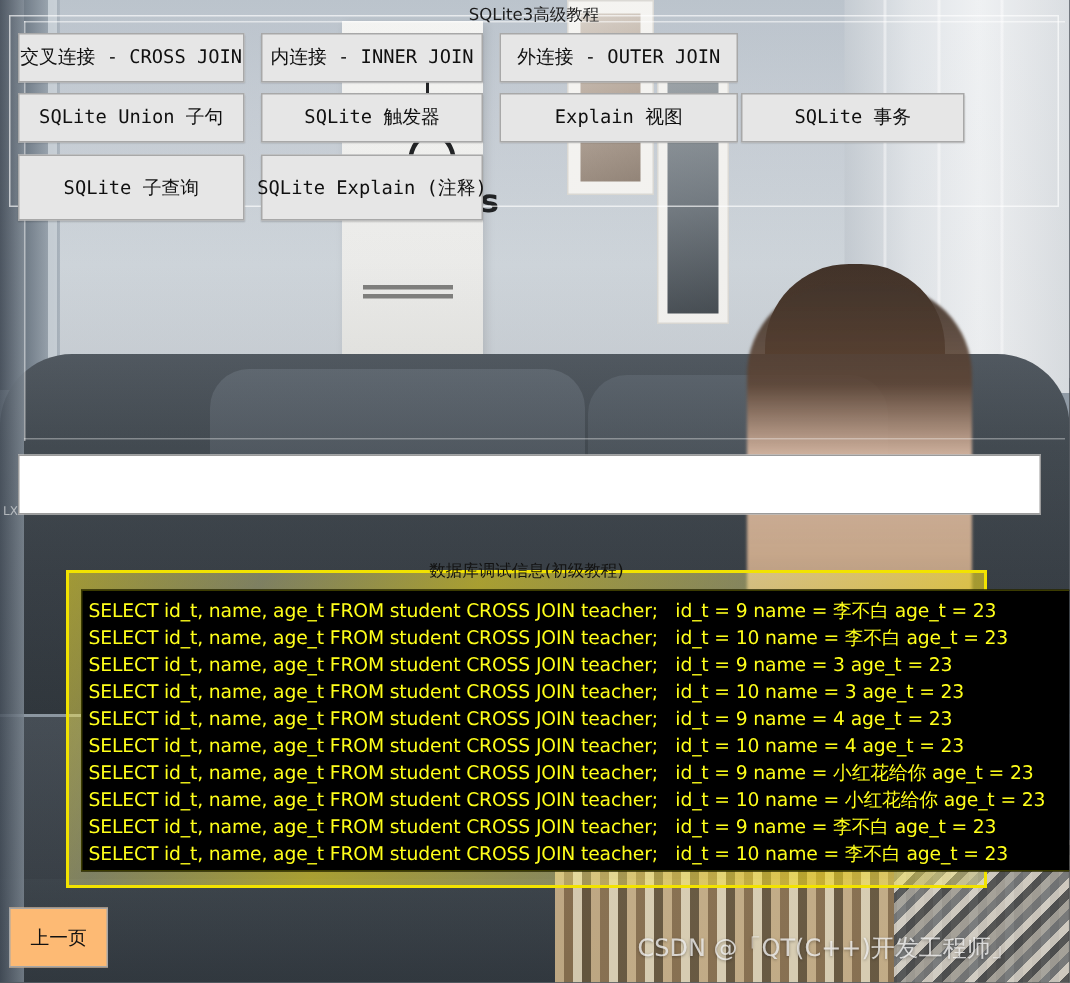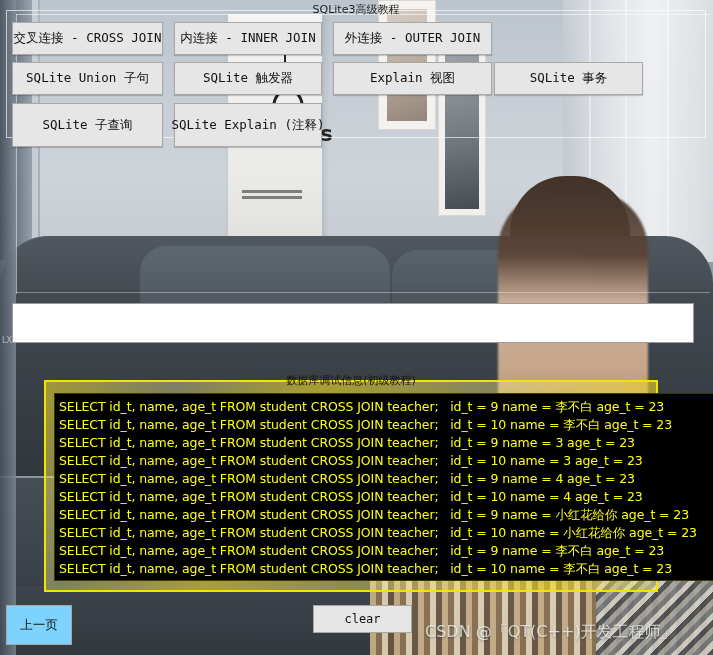--- a/index.html
+++ b/index.html
@@ -297,21 +297,21 @@
     color: #ffff1a;
     white-space: pre;
     letter-spacing: -0.1px;
   }
 
   
   .btn-prev {
     position: absolute;
     left: 6px; top: 605px;
     width: 66px; height: 40px;
-    background: #7dd3fc;
+    background: #fdba74;
     border: 1px solid #a6a6a6;
     box-sizing: border-box;
     display: flex; align-items: center; justify-content: center;
     font-family: "DejaVu Sans", sans-serif;
     font-size: 12.5px;
     color: #111;
     cursor: pointer;
   }
   .btn-clear {
     position: absolute;
@@ -416,16 +416,15 @@
         <div class="log-line">SELECT id_t, name, age_t FROM student CROSS JOIN teacher;   id_t = 9 name = 4 age_t = 23</div>
         <div class="log-line">SELECT id_t, name, age_t FROM student CROSS JOIN teacher;   id_t = 10 name = 4 age_t = 23</div>
         <div class="log-line">SELECT id_t, name, age_t FROM student CROSS JOIN teacher;   id_t = 9 name = 小红花给你 age_t = 23</div>
         <div class="log-line">SELECT id_t, name, age_t FROM student CROSS JOIN teacher;   id_t = 10 name = 小红花给你 age_t = 23</div>
         <div class="log-line">SELECT id_t, name, age_t FROM student CROSS JOIN teacher;   id_t = 9 name = 李不白 age_t = 23</div>
         <div class="log-line">SELECT id_t, name, age_t FROM student CROSS JOIN teacher;   id_t = 10 name = 李不白 age_t = 23</div>
       </div>
   </div>
 
   <div class="btn-prev">上一页</div>
-  <div class="btn-clear">clear</div>
   <div class="watermark">CSDN @「QT(C++)开发工程师」</div>
 
 </div>
 
 </body></html>

